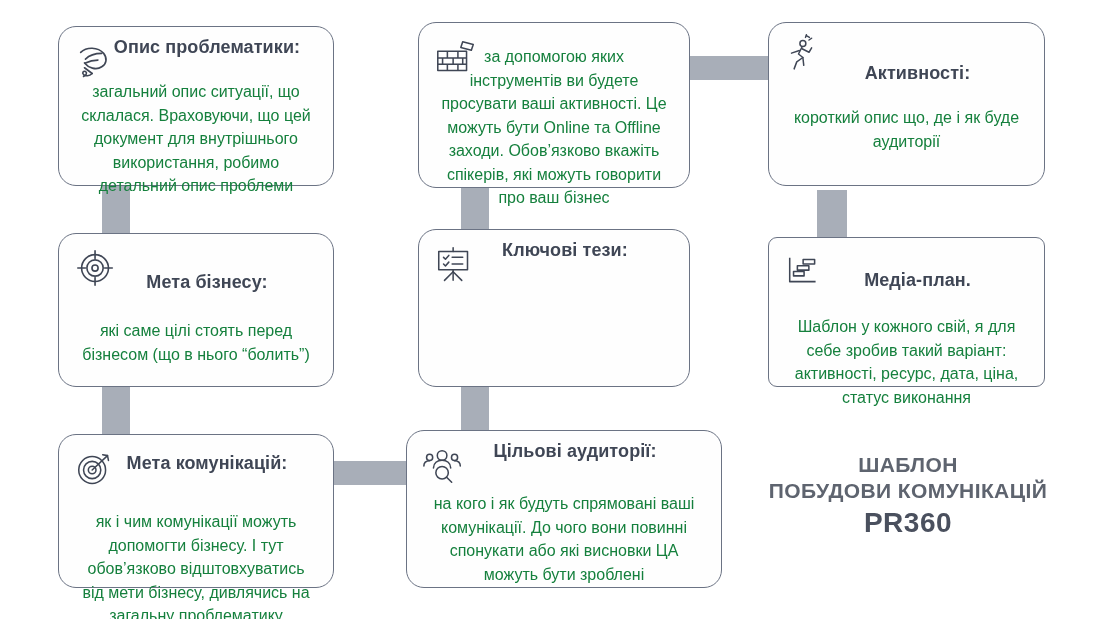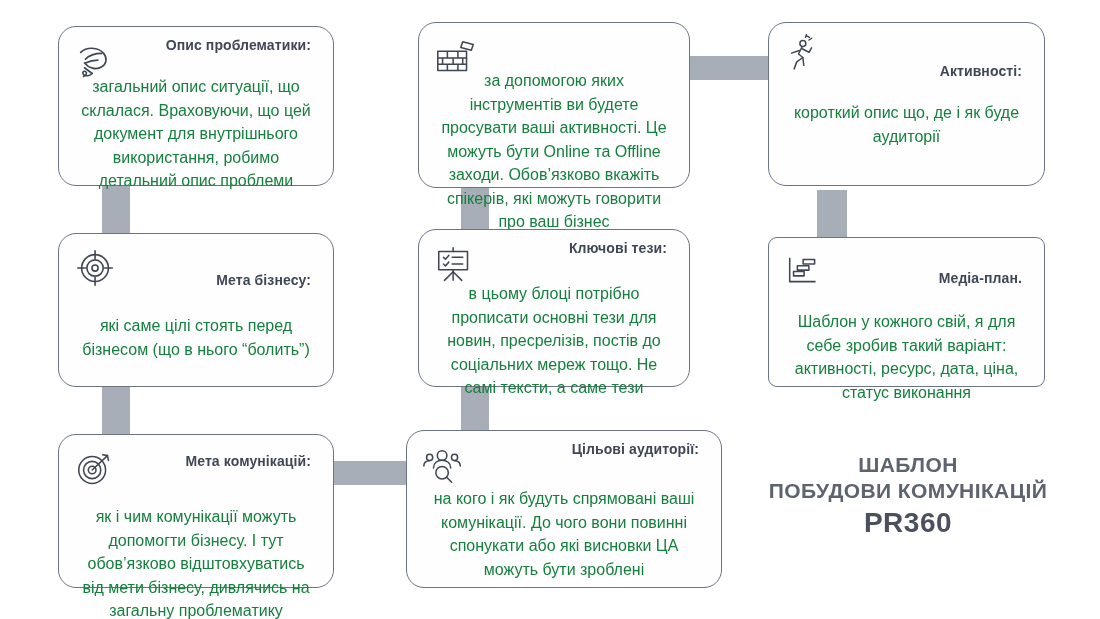--- a/index.html
+++ b/index.html
@@ -45,23 +45,23 @@
     width: 46px;
     height: 46px;
     z-index: 3;
   }
   .card-icon svg {
     display: block;
     width: 100%;
     height: 100%;
   }
   .card-title {
-    text-align: right;
+    text-align: center;
     font-weight: bold;
-    font-size: 14px;
+    font-size: 18px;
     letter-spacing: .1px;
     color: #3f4655;
     margin: 0;
     padding-left: 26px;
     padding-right: 4px;
   }
   .card-body {
     text-align: center;
     font-size: 16px;
     line-height: 1.47;
@@ -131,21 +131,21 @@
         <line x1="15" y1="17" x2="15" y2="24"></line>
         <line x1="26" y1="17" x2="26" y2="24"></line>
         <line x1="10" y1="24" x2="10" y2="30.5"></line>
         <line x1="21" y1="24" x2="21" y2="30.5"></line>
         <line x1="31" y1="24" x2="31" y2="30.5"></line>
         <line x1="15" y1="30.5" x2="15" y2="37"></line>
         <line x1="26" y1="30.5" x2="26" y2="37"></line>
         <polygon points="31,7 42,10 40,16 29,13"></polygon>
       </svg>
     </span>
-    <p class="card-body" style="margin-top:36px;">за допомогою яких інструментів ви будете просувати ваші активності. Це можуть бути Online та Offline заходи. Обов’язково вкажіть спікерів, які можуть говорити про ваш бізнес</p>
+    <p class="card-body" style="margin-top:12px;">за допомогою яких інструментів ви будете просувати ваші активності. Це можуть бути Online та Offline заходи. Обов’язково вкажіть спікерів, які можуть говорити про ваш бізнес</p>
   </div>
 
   <div class="card" style="left:768px; top:22px; width:277px; height:164px;">
     <span class="card-icon" style="top:8px; left:12px; width:42px; height:46px;">
       <svg viewBox="0 0 48 48" fill="none" stroke="#3f4655" stroke-width="1.7" stroke-linecap="round" stroke-linejoin="round">
         <circle cx="25" cy="12" r="3.4"></circle>
         <path d="M24 16l-4 8 5 4 1 9"></path>
         <path d="M25 28l-7 5 -3 8"></path>
         <path d="M21 20l-9 3"></path>
         <path d="M24 18l8 4 3 -5"></path>
@@ -180,21 +180,20 @@
         <path d="M11 16l2 2 3.5-4"></path>
         <line x1="20" y1="16" x2="31" y2="16"></line>
         <path d="M11 23l2 2 3.5-4"></path>
         <line x1="20" y1="23" x2="31" y2="23"></line>
         <line x1="21" y1="29" x2="21" y2="40"></line>
         <line x1="21" y1="31" x2="12" y2="40"></line>
         <line x1="21" y1="31" x2="30" y2="40"></line>
       </svg>
     </span>
     <p class="card-title">Ключові тези:</p>
-    <p class="card-body" style="margin-top:26px;">в цьому блоці потрібно прописати основні тези для новин, пресрелізів, постів до соціальних мереж тощо. Не самі тексти, а саме тези</p>
   </div>
 
   <div class="card" style="left:768px; top:237px; width:277px; height:150px;border-radius:9px;">
     <span class="card-icon">
       <svg viewBox="0 0 48 48" fill="none" stroke="#3f4655" stroke-width="1.6" stroke-linejoin="round">
         <polyline points="7,8 7,33 34,33"></polyline>
         <rect x="21" y="10" width="12" height="4.5"></rect>
         <rect x="15" y="16.5" width="12" height="4.5"></rect>
         <rect x="11" y="22.5" width="11" height="4.5"></rect>
       </svg>

